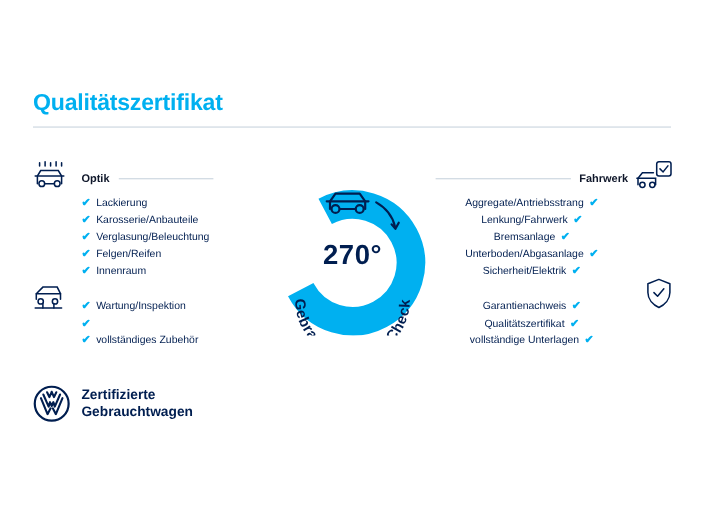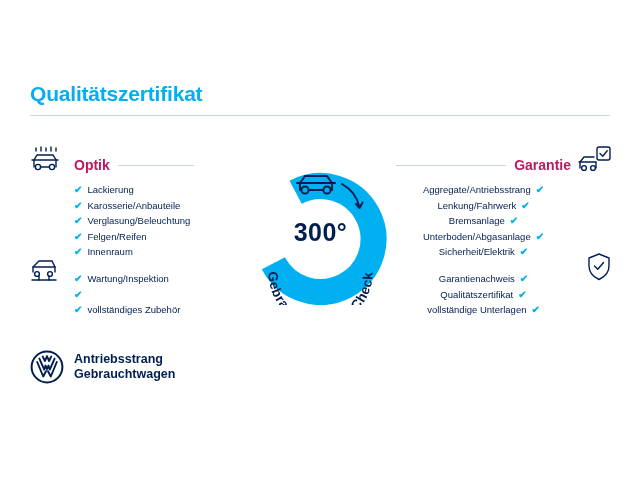--- a/index.html
+++ b/index.html
@@ -44,23 +44,23 @@
   
   .section {
     position: absolute;
   }
   .section-head {
     display: flex;
     align-items: center;
     gap: 8px;
   }
   .section-title {
-    font-size: 14px;
-    font-weight: bold;
-    color: #be185d;
+    font-size: 10px;
+    font-weight: bold;
+    color: #0f172a;
     white-space: nowrap;
   }
   .head-rule {
     flex: 1;
     height: 1px;
     background: #c9d4de;
   }
   .items {
     margin-top: 9px;
   }
@@ -206,21 +206,21 @@
       <path d="M22 7.5 L24.8 10.3 L29.2 4.8"></path>
       <path d="M2 22 L2 16 L6 11 L16 11"></path>
       <path d="M1 16 L18 16 L18 22"></path>
       <circle cx="6" cy="22" r="2.4"></circle>
       <circle cx="15" cy="22" r="2.4"></circle>
     </svg>
   </div>
   <div class="section right" style="left:396px; top:157px; width:175px;">
     <div class="section-head">
       <span class="head-rule"></span>
-      <span class="section-title">Garantie</span>
+      <span class="section-title">Fahrwerk</span>
     </div>
     <div class="items">
       <div class="item">
           <span>Aggregate/Antriebsstrang</span>
           <span class="check">✔</span>
         </div>
       <div class="item">
           <span>Lenkung/Fahrwerk</span>
           <span class="check">✔</span>
         </div>
@@ -278,29 +278,29 @@
         <path d="M49 23 L87 23"></path>
         <circle cx="57" cy="30" r="3.6"></circle>
         <circle cx="79" cy="30" r="3.6"></circle>
         <path d="M61 30 L75 30"></path>
       </g>
 
       <text font-family="Liberation Sans, sans-serif" font-size="13.5" font-weight="bold" fill="#001e50" letter-spacing="0.6">
         <textPath href="#arcpath" startOffset="50%" text-anchor="middle">Gebrauchtwagen-Check</textPath>
       </text>
     </svg>
-    <div class="badge-text">300°</div>
+    <div class="badge-text">270°</div>
   </div>
 
   <div class="vw-block">
     <svg width="34" height="34" viewBox="0 0 34 34">
       <circle cx="17" cy="17" r="15.4" fill="none" stroke="#001e50" stroke-width="2"></circle>
       <path d="M17 6.2 L19.1 11 L21.2 6.6 M17 6.2 L14.9 11 L12.8 6.6
                M9.4 8.6 L14.2 19.6 L15.5 15.6 L17 19.2 L18.5 15.6 L19.8 19.6 L24.6 8.6
                M7.2 12 L13.2 26.5 L16 21.2 M26.8 12 L20.8 26.5 L18 21.2" fill="none" stroke="#001e50" stroke-width="1.9" stroke-linejoin="round" stroke-linecap="round"></path>
     </svg>
     <div class="vw-text">
-      <div>Antriebsstrang</div>
+      <div>Zertifizierte</div>
       <div>Gebrauchtwagen</div>
     </div>
   </div>
 
 </div>
 
 </body></html>

